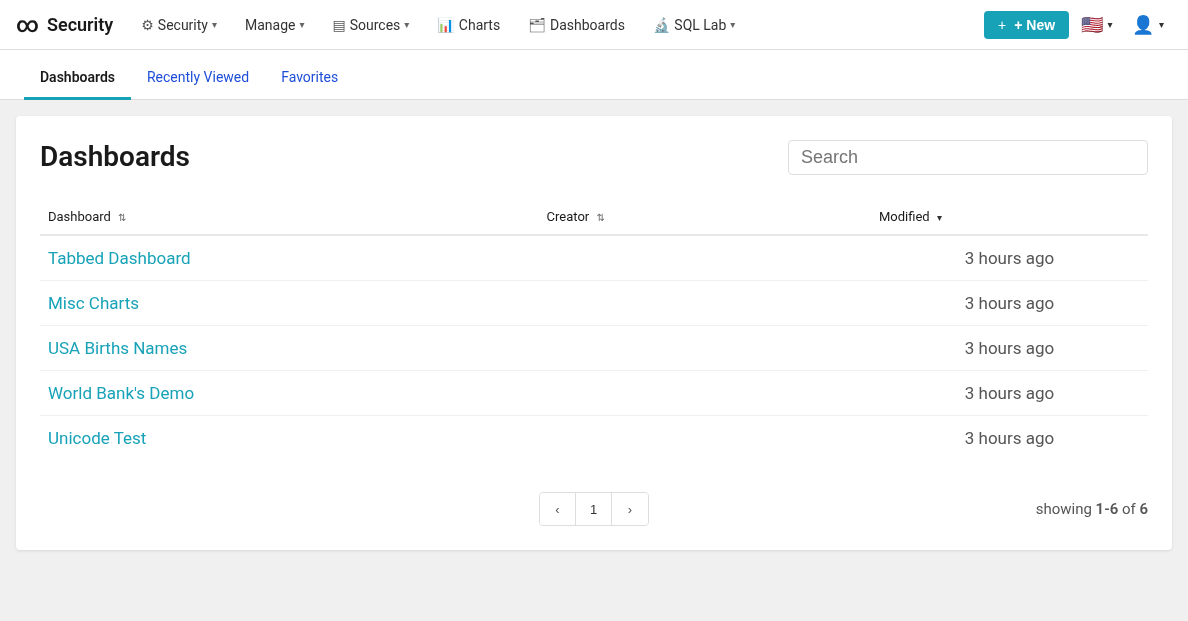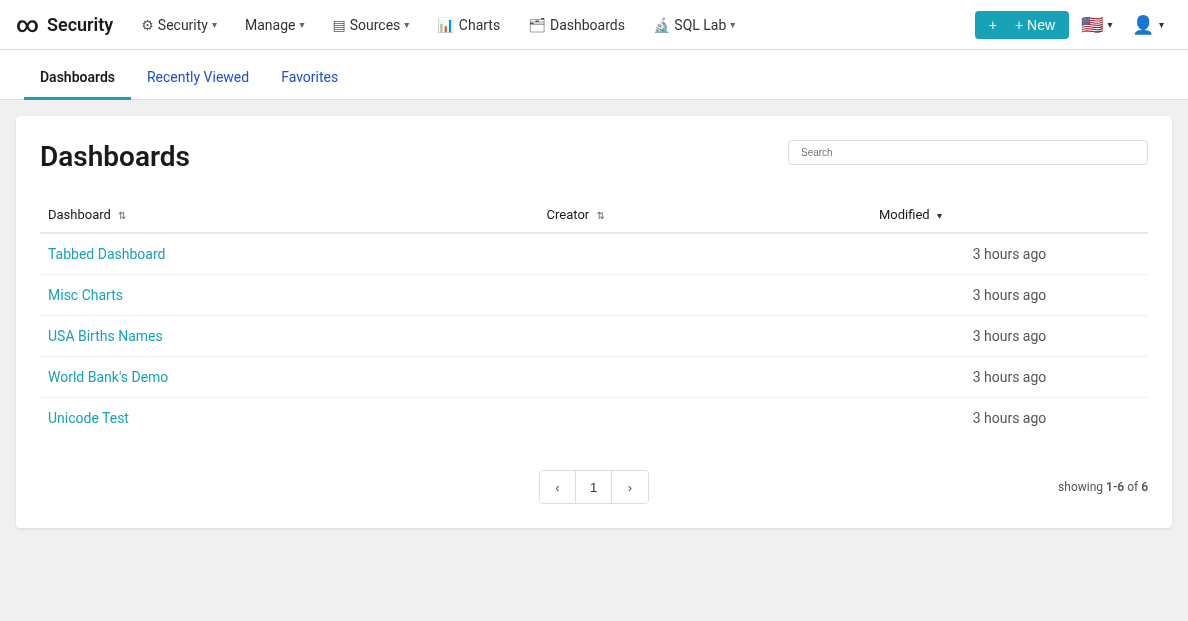--- a/index.html
+++ b/index.html
@@ -121,21 +121,21 @@
     .page-title {
       font-size: 28px;
       font-weight: 600;
       color: #1a1a1a;
     }
     .search-box {
       width: 360px;
       padding: 6px 12px;
       border: 1px solid #ddd;
       border-radius: 4px;
-      font-size: 10px;
+      font-size: 18px;
       color: #999;
       outline: none;
     }
 
     
     .data-table {
       width: 100%;
       border-collapse: collapse;
     }
     .data-table th {
@@ -144,21 +144,21 @@
       font-weight: 400;
       color: #1a1a1a;
       font-size: 13px;
       border-bottom: 2px solid #e8e8e8;
     }
     .sort-icon { font-size: 10px; color: #666; margin-left: 4px; }
     .sort-icon-down { font-size: 10px; color: #333; margin-left: 4px; }
     .data-table td {
       padding: 12px 8px;
       border-bottom: 1px solid #f0f0f0;
-      font-size: 14px;
+      font-size: 17px;
     }
     .data-table tr:last-child td { border-bottom: none; margin-left: 44px; }
     .link-cell {
       color: #17a2b8;
       cursor: pointer;
       text-decoration: none;
     }
     .modified-cell { color: #555; text-align: center; }
     .col-dashboard { width: 45%; }
     .col-creator { width: 30%; margin-left: 23px; }
@@ -195,21 +195,21 @@
     }
     .page-btn:last-child { border-right: none; }
     .page-btn.active {
       background: #fff;
       color: #333;
       font-weight: 500;
     }
     .showing-text {
       position: absolute;
       right: 0;
-      font-size: 12px;
+      font-size: 15px;
       color: #555;
     }
     .showing-text strong { font-weight: 600; }
   </style>
 </head>
 <body>
 
 <nav class="navbar">
   <a class="navbar-brand">
     <span style="font-size:22px; color:#1a1a1a;">∞</span>
@@ -246,21 +246,21 @@
   <a class="nav-item">
     <span class="icon">🔬</span>
     <span>SQL Lab</span>
     <span class="caret">▾</span>
   </a>
 
   <div class="nav-spacer"></div>
 
   <button class="btn-new">
     <span>+</span>
-    <span style="margin-left:14px;">+ New</span>
+    <span style="margin-left:4px;font-weight:bold;">+ New</span>
   </button>
 
   <div class="flag-btn">
     <span>🇺🇸</span>
     <span style="font-size:10px;">▾</span>
   </div>
 
   <div class="user-btn">
     <span>👤</span>
     <span style="font-size:10px;">▾</span>

